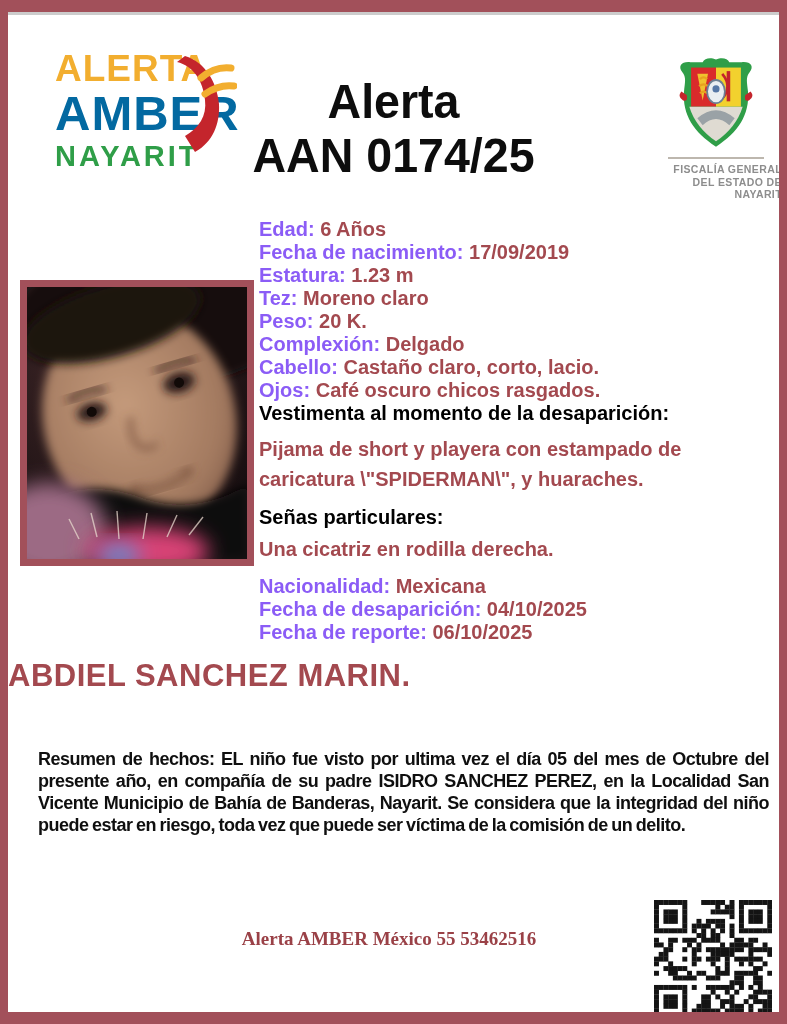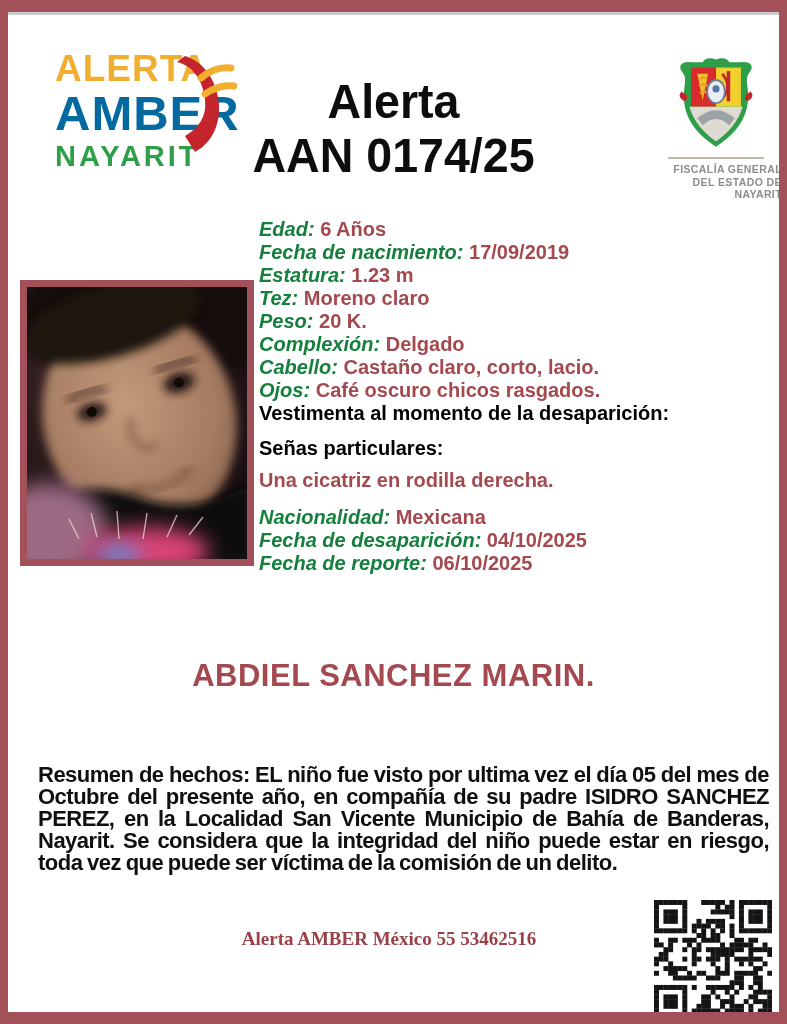--- a/index.html
+++ b/index.html
@@ -54,41 +54,41 @@
     border:7px solid var(--maroon);
     background:#160e10;
   }
   .photo svg{display:block;width:100%;height:100%;}
 
   
   .details{
     position:absolute;left:251px;top:206px;width:530px;
     font-weight:bold;font-size:20px;line-height:23px;
   }
-  .field .label{color:#15803d;font-style:italic;}
+  .field .label{color:#8b5cf6;}
   .field .value{color:var(--red-text);margin-top:40px;}
   .clothing-label{color:#000000;}
   .clothing-value{
     color:var(--red-text);margin-top:9px;width:512px;line-height:30px;
   }
   .marks-label{color:#000000;margin-top:12px;}
   .marks-value{color:var(--red-text);margin-top:9px;}
   .more-fields{margin-top:14px;}
 
   
   .victim-name{
     position:absolute;left:0;right:0;top:646px;
-    text-align:center;color:var(--red-text);
+    text-align:left;color:var(--red-text);
     font-size:31px;font-weight:bold;letter-spacing:.5px;
   }
 
   
   .summary{
-    position:absolute;left:30px;top:752px;width:731px;
-    color:#0f0f0f;font-weight:bold;font-size:22px;line-height:22px;
+    position:absolute;left:30px;top:736px;width:731px;
+    color:#0f0f0f;font-weight:bold;font-size:18px;line-height:22px;
     text-align:justify;letter-spacing:-.5px;word-spacing:-1px;
   }
 
   
   .footer{
     position:absolute;left:0;right:9px;top:916px;text-align:center;
     font-family:"Liberation Serif",serif;font-weight:bold;color:var(--footer-red);
   }
   .footer-line1{font-size:19px;}
   .footer-line2{font-size:19px;margin-top:9px;}
@@ -223,20 +223,21 @@
         <span class="label">Cabello:</span>
         <span class="value">Castaño claro, corto, lacio.</span>
       </div>
         <div class="field">
         <span class="label">Ojos:</span>
         <span class="value">Café oscuro chicos rasgados.</span>
       </div>
       </div>
 
     <div class="field clothing-label">Vestimenta al momento de la desaparición:</div>
+    <div class="clothing-value">Pijama de short y playera con estampado de caricatura \"SPIDERMAN\", y huaraches.</div>
 
     <div class="field marks-label">Señas particulares:</div>
     <div class="field marks-value">Una cicatriz en rodilla derecha.</div>
 
     <div class="more-fields">
         <div class="field">
         <span class="label">Nacionalidad:</span>
         <span class="value">Mexicana</span>
       </div>
         <div class="field">

